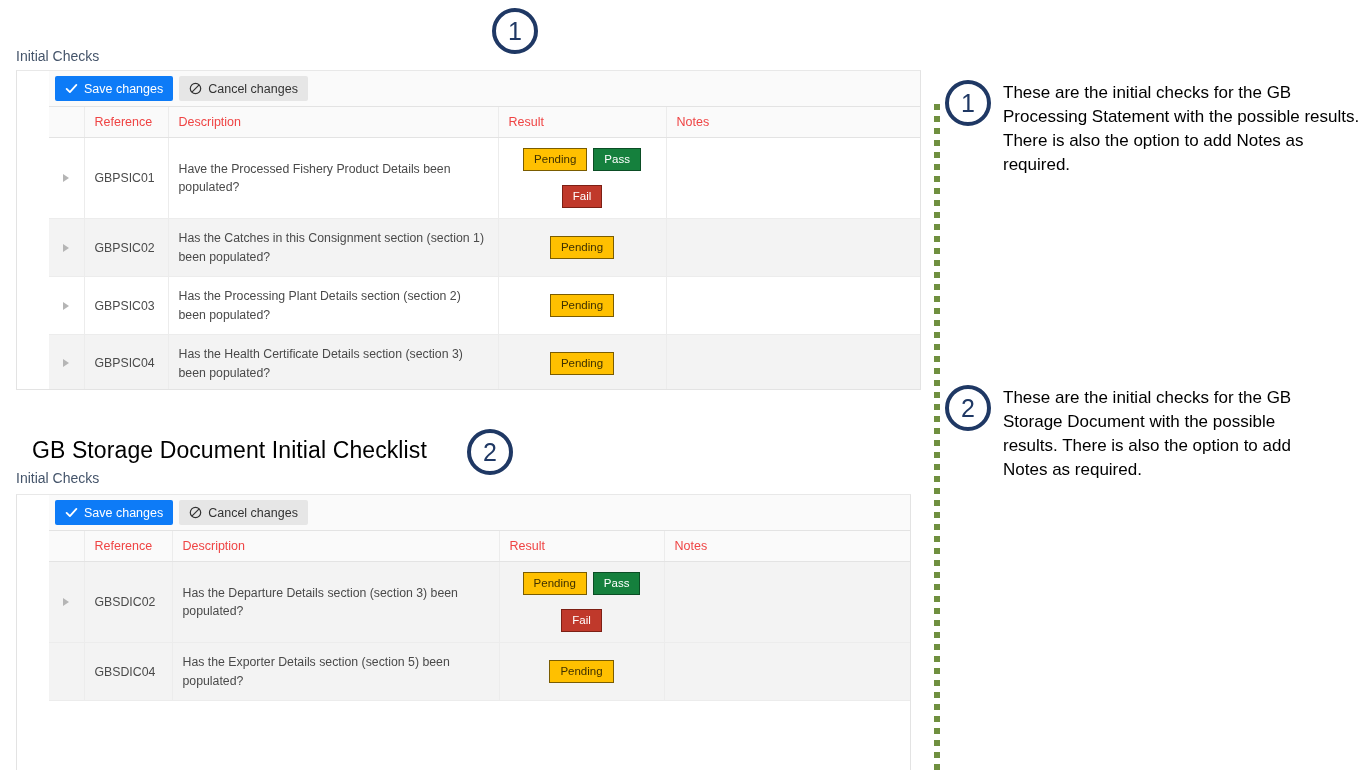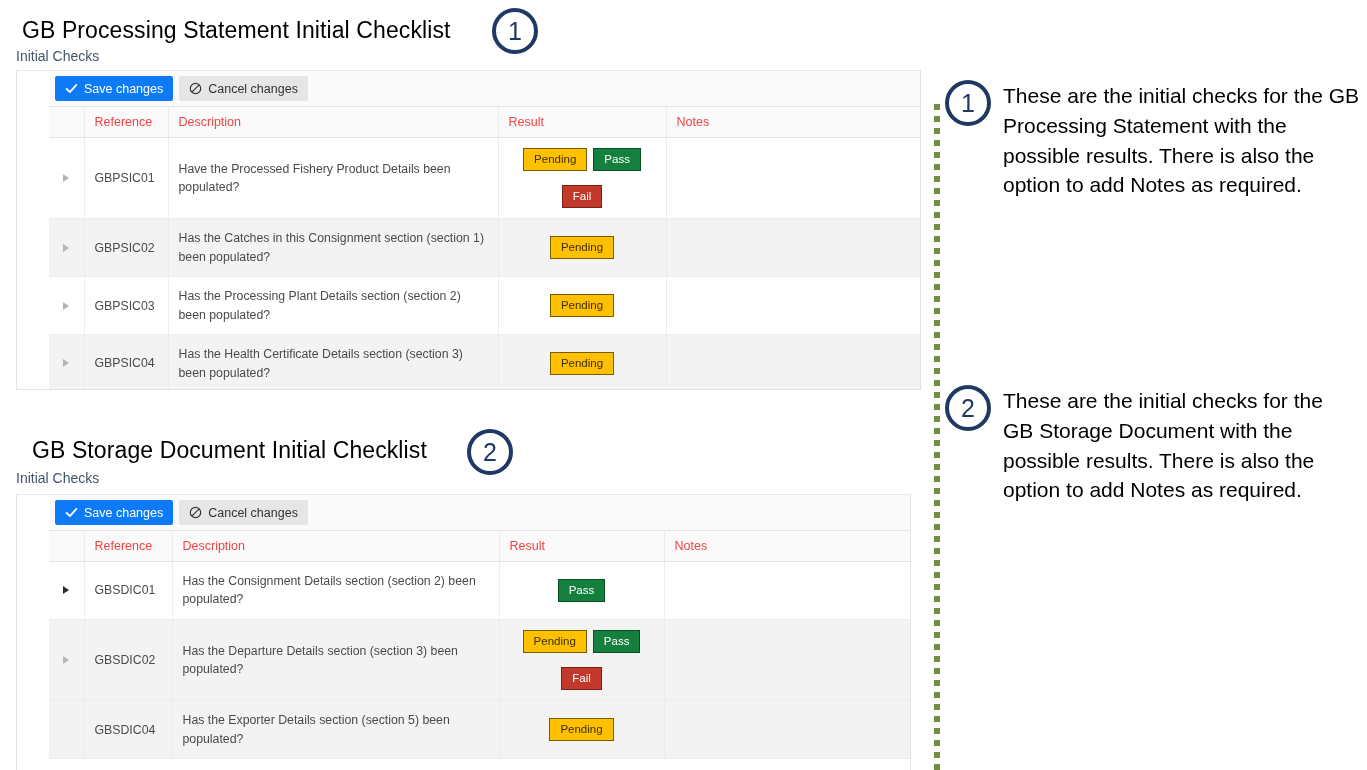--- a/index.html
+++ b/index.html
@@ -143,32 +143,31 @@
     display:block;
     width:6px; height:6px;
     background:#6F8F3F;
     margin-bottom:6px;
   }
 
   
   .annot { position:absolute; }
   .annot .annot-text {
     position:absolute;
-    font-size: 21px;
+    font-size: 17px;
     color:#000000;
     line-height: 1.42;
     font-family:"Liberation Sans", sans-serif;
   }
 </style>
 </head>
 <body>
 
 <div id="page">
 
-  <div class="slide-title" style="left:22px; top:17px;">GB Processing Statement Initial Checklist</div>
 
   <div class="callout-circle" style="left:492px; top:8px;">1</div>
 
   <div class="section-label" style="left:16px; top:48px;">Initial Checks</div>
 
   <div class="card" style="left:16px; top:70px; width:905px; height:320px;">
 
     <div class="toolbar">
       <button class="btn btn-save">
         <span>
@@ -305,31 +304,20 @@
       <thead>
         <tr>
           <th class="col-arrow"></th>
           <th>Reference</th>
           <th>Description</th>
           <th>Result</th>
           <th class="last">Notes</th>
         </tr>
       </thead>
       <tbody>
-          <tr>
-            <td class="col-arrow"><span class="arrow-tri dark"></span></td>
-            <td class="cell-ref">GBSDIC01</td>
-            <td>Has the Consignment Details section (section 2) been populated?</td>
-            <td class="cell-result">
-              <div class="badge-row">
-                <span class="badge badge-pass">Pass</span>
-              </div>
-            </td>
-            <td class="last"></td>
-          </tr>
           <tr class="alt">
             <td class="col-arrow"><span class="arrow-tri"></span></td>
             <td class="cell-ref">GBSDIC02</td>
             <td>Has the Departure Details section (section 3) been populated?</td>
             <td class="cell-result">
               <div class="badge-row">
                 <span class="badge badge-pending">Pending</span>
                 <span class="badge badge-pass">Pass</span>
               </div>
               <div class="badge-row second">

